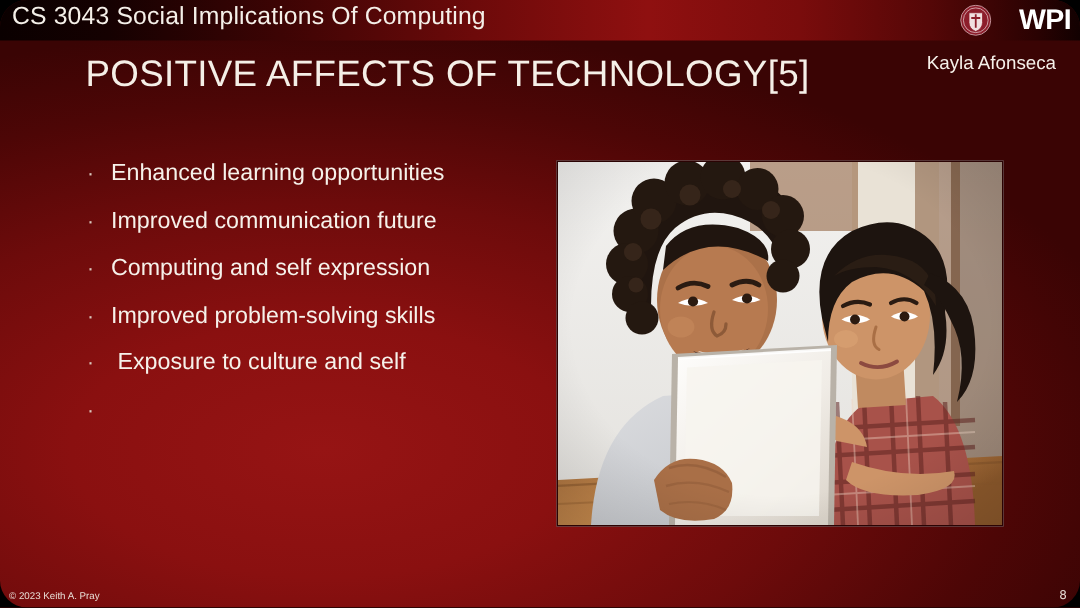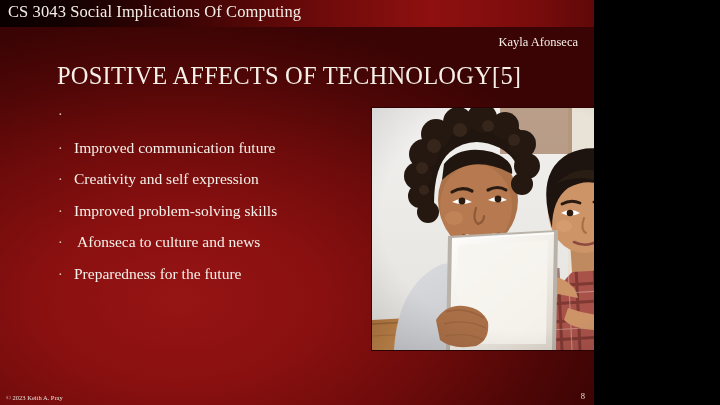--- a/index.html
+++ b/index.html
@@ -2,27 +2,28 @@
 <html><head>
 <meta charset="utf-8">
 <style>
   html, body {
     margin: 0;
     padding: 0;
     background: #000;
   }
   #slide {
     position: relative;
-    width: 594px;
+    width: 720px;
     height: 405px;
     overflow: hidden;
-    font-family: Liberation Serif, serif;
+    font-family: Liberation Sans, sans-serif;
     background-color: #7e0d0d;
     background-image:
       radial-gradient(ellipse 78% 70% at 30% 74%, #961414 0%, #8a1010 30%, #6d0b0b 58%, #4d0606 82%, #3a0404 100%);
+    border-radius: 18px;
   }
   
   #headerbar {
     position: absolute;
     left: 0; top: 0;
     width: 720px; height: 27px;
     background: linear-gradient(90deg,
       #0a0000 0%, #150101 10%, #3d0404 26%, #6d0a0a 44%,
       #8f1010 60%, #7a0c0c 74%, #550707 86%, #2a0202 96%, #120101 100%);
     overflow: hidden;
@@ -56,21 +57,21 @@
     position: absolute;
     right: 16px; top: 35px;
     font-size: 12.5px;
     color: #f6f1ea;
     white-space: nowrap;
     margin-left: 20px;
   }
   
   #slide-title {
     position: absolute;
-    left: 57px; top: 62px;
+    left: 57px; top: 36px;
     font-size: 24.5px;
     color: #f5efe7;
     letter-spacing: 0.2px;
     white-space: nowrap;
   }
   
   #bullets {
     position: absolute;
     left: 58px; top: 108px;
     width: 300px;
@@ -142,45 +143,45 @@
   </div>
 
   <div id="author">Kayla Afonseca</div>
 
   <div id="slide-title">POSITIVE AFFECTS OF TECHNOLOGY[5]</div>
 
   <div id="bullets">
 
     <div class="bullet-row">
       <span class="bullet-dot">·</span>
+      <span class="bullet-text">Enhanced learning opportunities</span>
     </div>
 
     <div class="bullet-row">
       <span class="bullet-dot">·</span>
       <span class="bullet-text">Improved communication future</span>
     </div>
 
     <div class="bullet-row">
       <span class="bullet-dot">·</span>
-      <span class="bullet-text">Creativity and self expression</span>
+      <span class="bullet-text">Computing and self expression</span>
     </div>
 
     <div class="bullet-row">
       <span class="bullet-dot">·</span>
       <span class="bullet-text">Improved problem-solving skills</span>
     </div>
 
     <div class="bullet-row">
       <span class="bullet-dot">·</span>
-      <span class="bullet-text"> Afonseca to culture and news</span>
-    </div>
-
-    <div class="bullet-row">
-      <span class="bullet-dot">·</span>
-      <span class="bullet-text">Preparedness for the future</span>
+      <span class="bullet-text"> Exposure to culture and self</span>
+    </div>
+
+    <div class="bullet-row">
+      <span class="bullet-dot">·</span>
     </div>
 
   </div>
 
   <div id="photo-frame">
     <svg id="photo-svg" viewBox="0 0 296 242" preserveAspectRatio="xMidYMid slice">
       <defs>
         <linearGradient id="wallG" x1="0" y1="0" x2="0" y2="1">
           <stop offset="0%" stop-color="#f2f1ef"></stop>
           <stop offset="100%" stop-color="#e4e2de"></stop>

